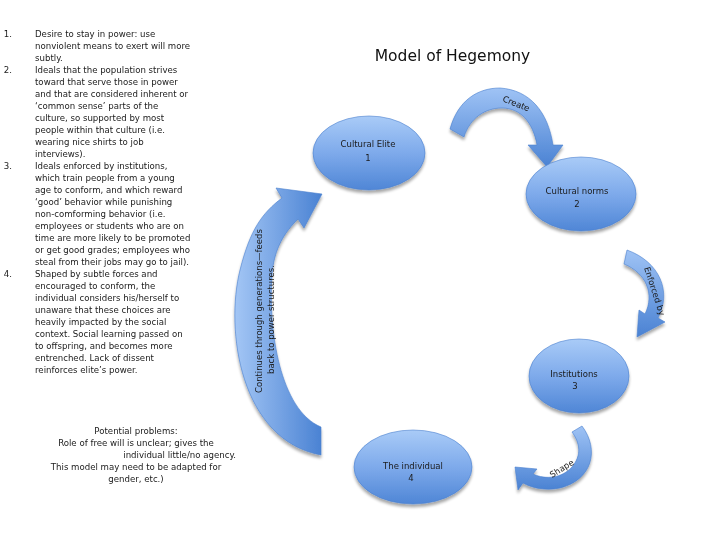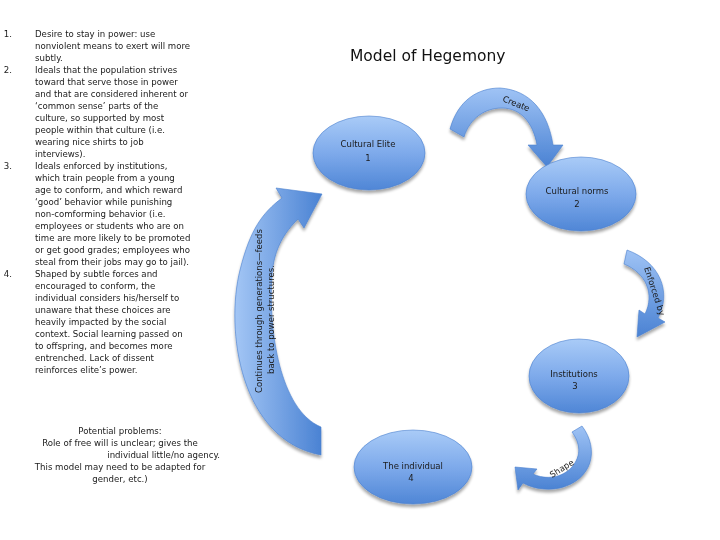--- a/index.html
+++ b/index.html
@@ -3,24 +3,24 @@
   <meta charset="utf-8">
   <style>
     html, body { margin: 0; padding: 0; background: #ffffff; }
     body { width: 720px; height: 540px; position: relative; overflow: hidden;
            font-family: "Liberation Sans", sans-serif; color: #111; }
     .notes { position: absolute; left: 14px; top: 28px; width: 228px;
              font-family: "DejaVu Sans", sans-serif; font-size: 8.6px; line-height: 12px; color: #1a1a1a; }
     .notes ol { margin: 0; padding-left: 0; list-style: none; }
     .notes li { position: relative; padding-left: 21px; margin: 0; }
     .notes li .num { position: absolute; left: 18px; transform: translateX(-100%); padding-right: 2px; left: 0; width: 14px; text-align: right; }
-    .problems { position: absolute; left: 20px; top: 425px; width: 200px; text-align: center;
+    .problems { position: absolute; left: 36px; top: 425px; width: 200px; text-align: center;
                 font-family: "DejaVu Sans", sans-serif; font-size: 8.6px; line-height: 12px; color: #1a1a1a; }
     .problems div { white-space: nowrap; }
-    .title { position: absolute; left: 350px; top: 47px; width: 205px; 
+    .title { position: absolute; left: 350px; top: 47px; width: 205px; text-align: center;
              font-family: "DejaVu Sans", sans-serif; font-size: 15.5px; color: #111; white-space: nowrap; }
     svg.diagram { position: absolute; left: 0; top: 0; }
     .node-label { font-family: "DejaVu Sans", sans-serif; font-size: 8.5px; fill: #1a1a1a; }
     .arrow-label { font-family: "DejaVu Sans", sans-serif; font-size: 8.5px; fill: #1a1a1a; }
   </style>
 </head>
 <body>
 
 <div class="notes">
   <ol id="notes-list">

